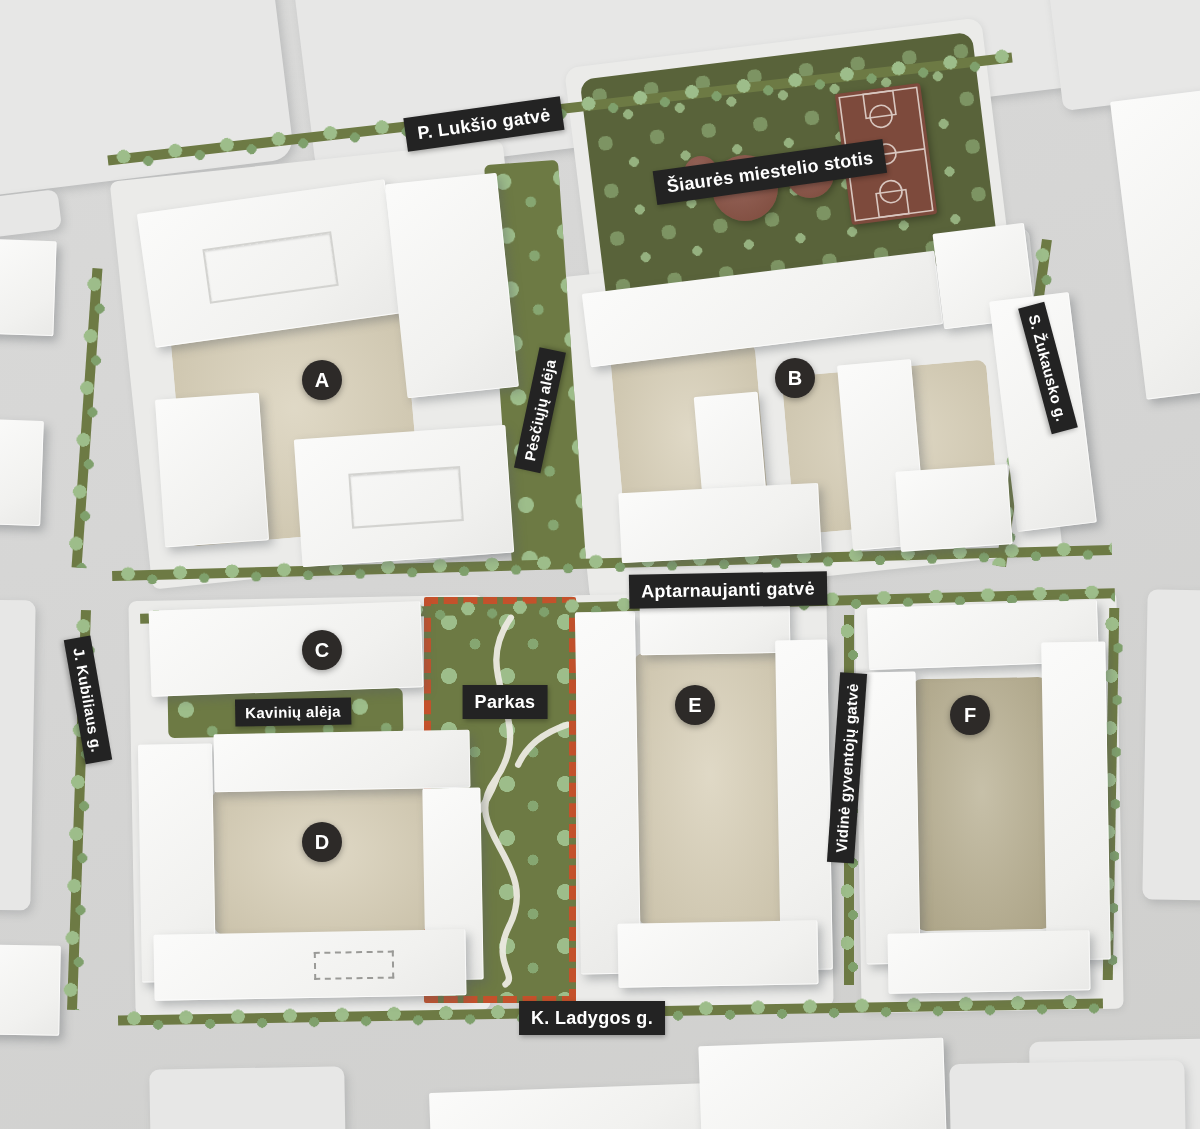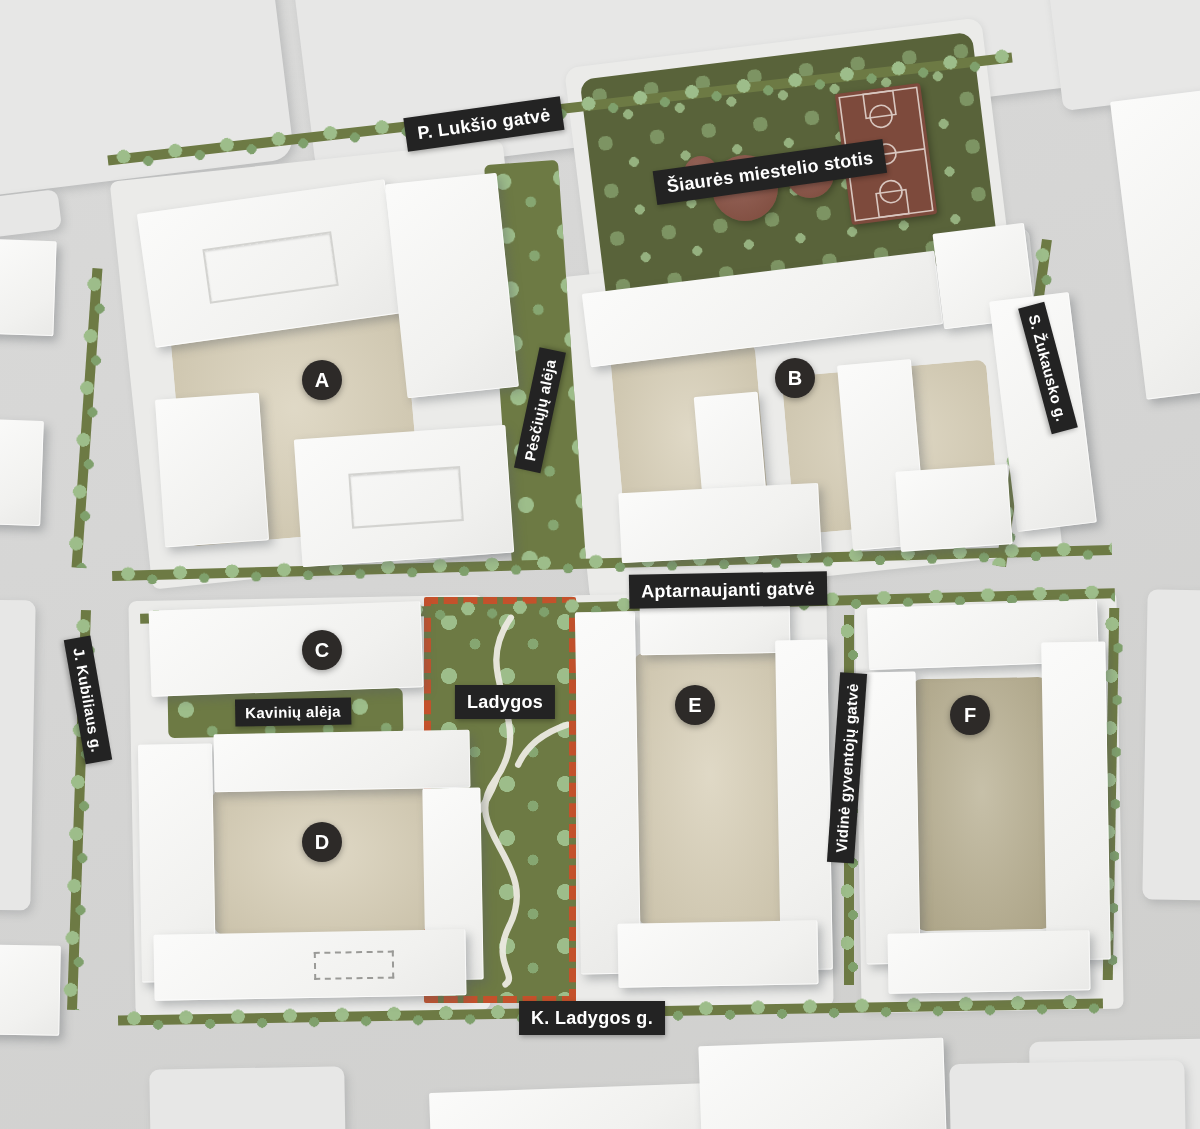--- a/index.html
+++ b/index.html
@@ -177,21 +177,21 @@
   <div class="bldg" style="left:1044px;top:642px;width:64px;height:318px;transform:rotate(-1deg);"></div>
   <div class="bldg" style="left:888px;top:932px;width:202px;height:60px;transform:rotate(-1deg);"></div>
 
   <div class="badge" style="left:484px;top:124px;transform:translate(-50%,-50%) rotate(-8deg);">P. Lukšio gatvė</div>
   <div class="badge" style="left:770px;top:172px;transform:translate(-50%,-50%) rotate(-8deg);">Šiaurės miestelio stotis</div>
   <div class="badge sm" style="left:1048px;top:368px;transform:translate(-50%,-50%) rotate(75deg);">S. Žukausko g.</div>
   <div class="badge sm" style="left:540px;top:410px;transform:translate(-50%,-50%) rotate(-78deg);">Pėsčiųjų alėja</div>
   <div class="badge" style="left:728px;top:590px;transform:translate(-50%,-50%) rotate(-1deg);">Aptarnaujanti gatvė</div>
   <div class="badge sm" style="left:88px;top:700px;transform:translate(-50%,-50%) rotate(80deg);">J. Kubiliaus g.</div>
   <div class="badge sm" style="left:293px;top:712px;transform:translate(-50%,-50%) rotate(-1deg);">Kavinių alėja</div>
-  <div class="badge" style="left:505px;top:702px;transform:translate(-50%,-50%);">Ladygos</div>
+  <div class="badge" style="left:505px;top:702px;transform:translate(-50%,-50%);">Parkas</div>
   <div class="badge sm" style="left:847px;top:768px;transform:translate(-50%,-50%) rotate(-86deg);">Vidinė gyventojų gatvė</div>
   <div class="badge" style="left:592px;top:1018px;transform:translate(-50%,-50%);">K. Ladygos g.</div>
 
   <div class="marker" style="left:322px;top:380px;">A</div>
   <div class="marker" style="left:795px;top:378px;">B</div>
   <div class="marker" style="left:322px;top:650px;">C</div>
   <div class="marker" style="left:322px;top:842px;">D</div>
   <div class="marker" style="left:695px;top:705px;">E</div>
   <div class="marker" style="left:970px;top:715px;">F</div>
 

